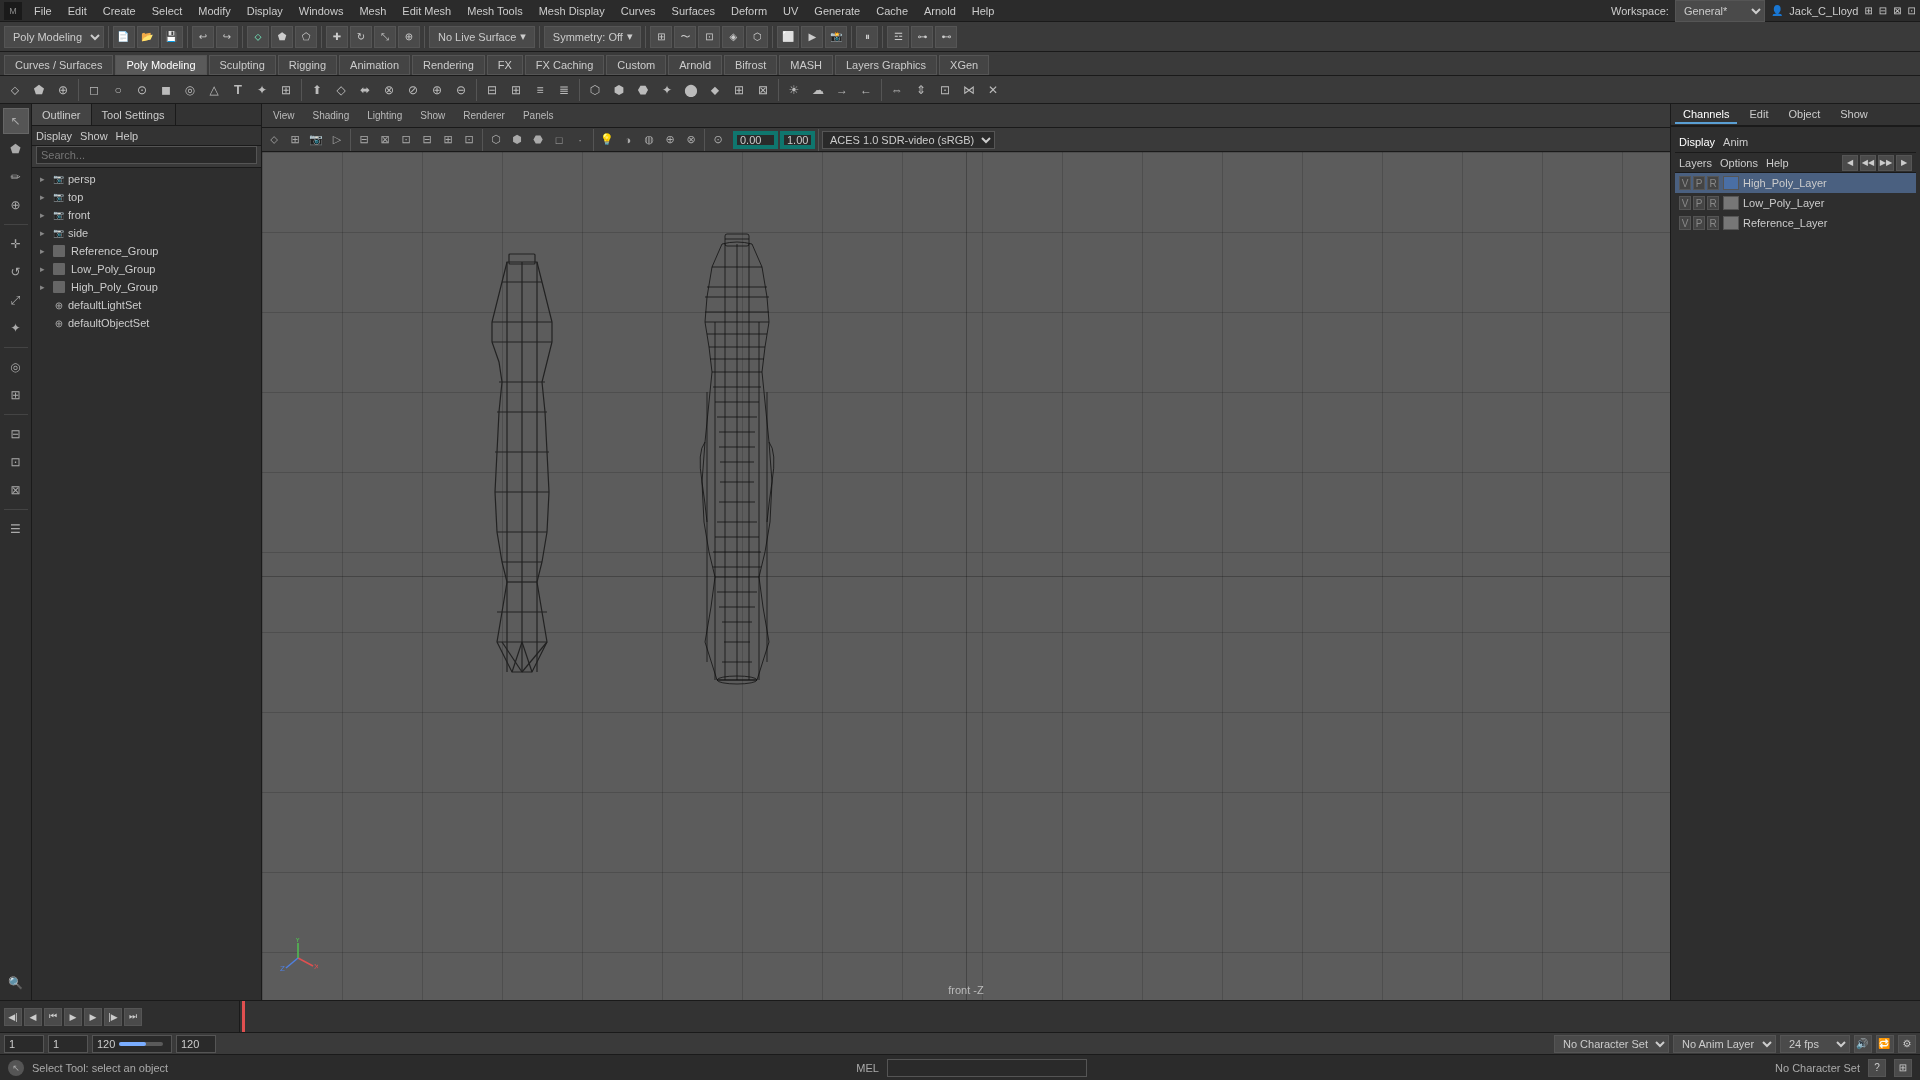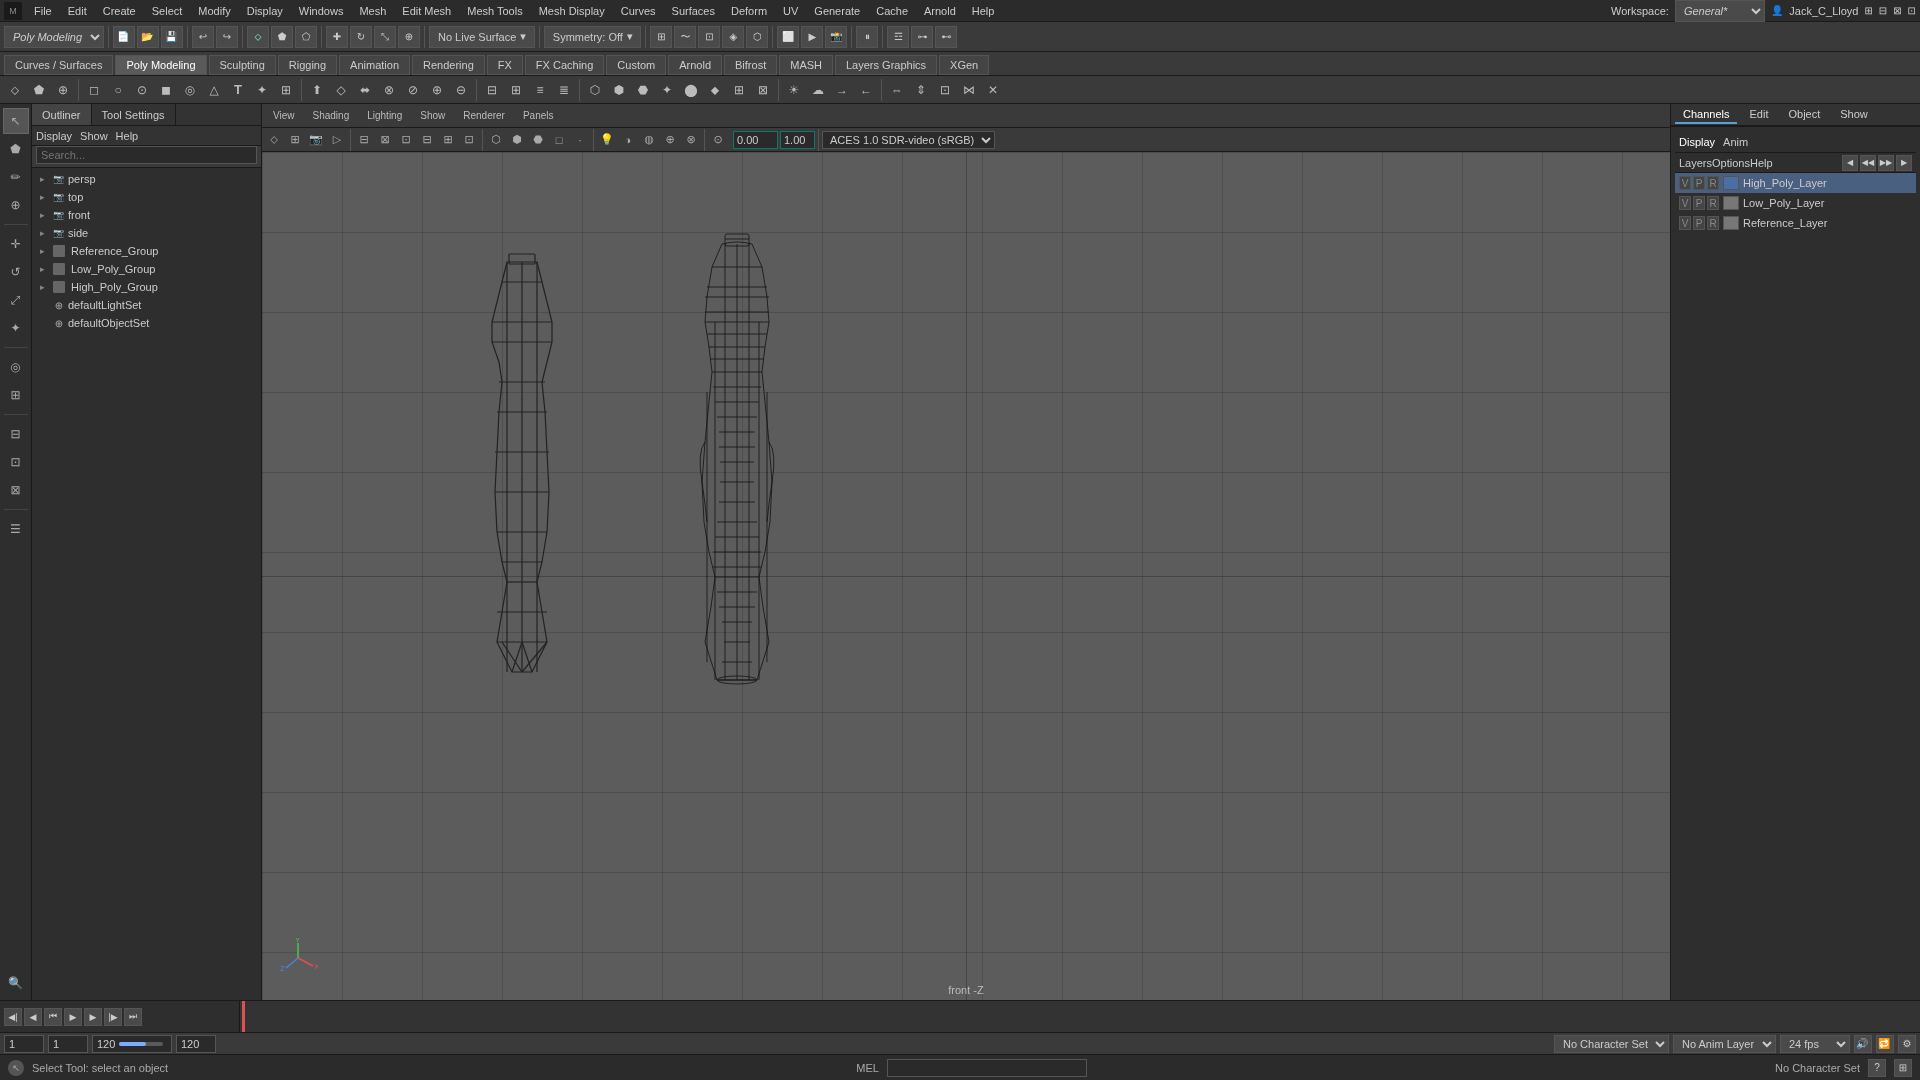--- a/index.html
+++ b/index.html
@@ -61,21 +61,20 @@
     }
     .toolbar-dropdown {
       background: #4a4a4a;
       border: 1px solid #555;
       color: #ccc;
       height: 22px;
       padding: 0 4px;
       font-size: 11px;
       cursor: pointer;
       min-width: 80px;
-      font-style: italic;
     }
     .toolbar-btn {
       width: 22px;
       height: 22px;
       background: #4a4a4a;
       border: 1px solid #555;
       color: #ccc;
       display: flex;
       align-items: center;
       justify-content: center;
@@ -393,20 +392,21 @@
     .layers-tab {
       font-size: 11px;
       color: #ccc;
       cursor: pointer;
     }
     .layers-tab.active { color: #fff; }
     #layers-menu {
       display: flex;
       align-items: center;
       height: 20px;
+      gap: 8px;
       padding: 0 4px;
       border-bottom: 1px solid #1a1a1a;
       text-align: center;
     }
     .layers-menu-btn {
       font-size: 11px;
       color: #ccc;
       cursor: pointer;
     }
     #layers-arrows {
@@ -536,21 +536,21 @@
       display: flex;
       align-items: center;
       justify-content: center;
       font-size: 11px;
       color: #aaa;
       cursor: pointer;
       border: 1px solid transparent;
     }
     .vp-field {
       background: #2a2a2a;
-      border: 1px solid #0f766e;
+      border: 4px solid #0f766e;
       color: #ccc;
       height: 18px;
       padding: 0 3px;
       font-size: 11px;
       width: 45px;
     }
     .vp-aces-select {
       background: #2a2a2a;
       border: 1px solid #555;
       color: #ccc;

